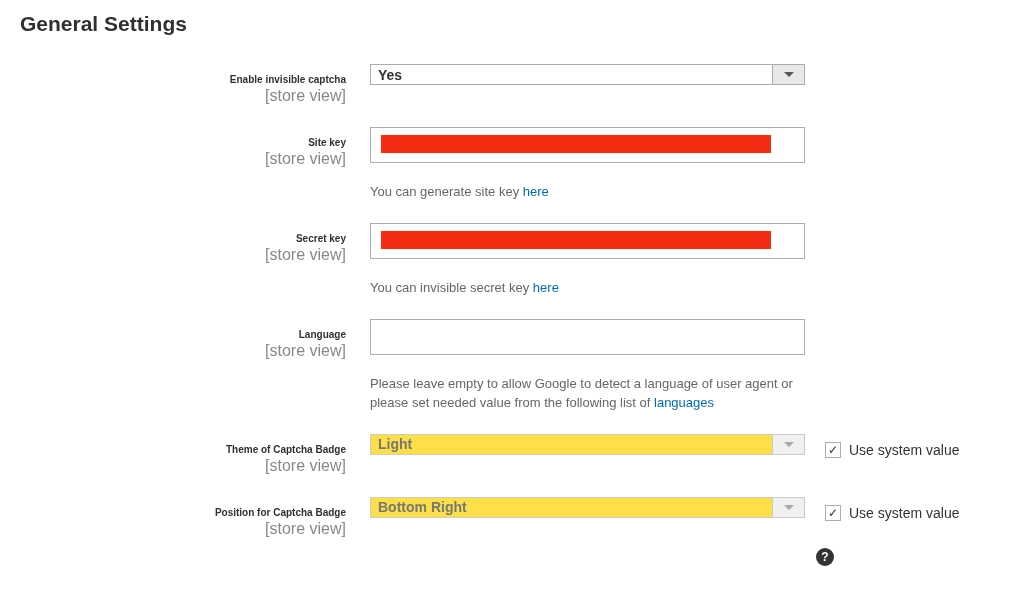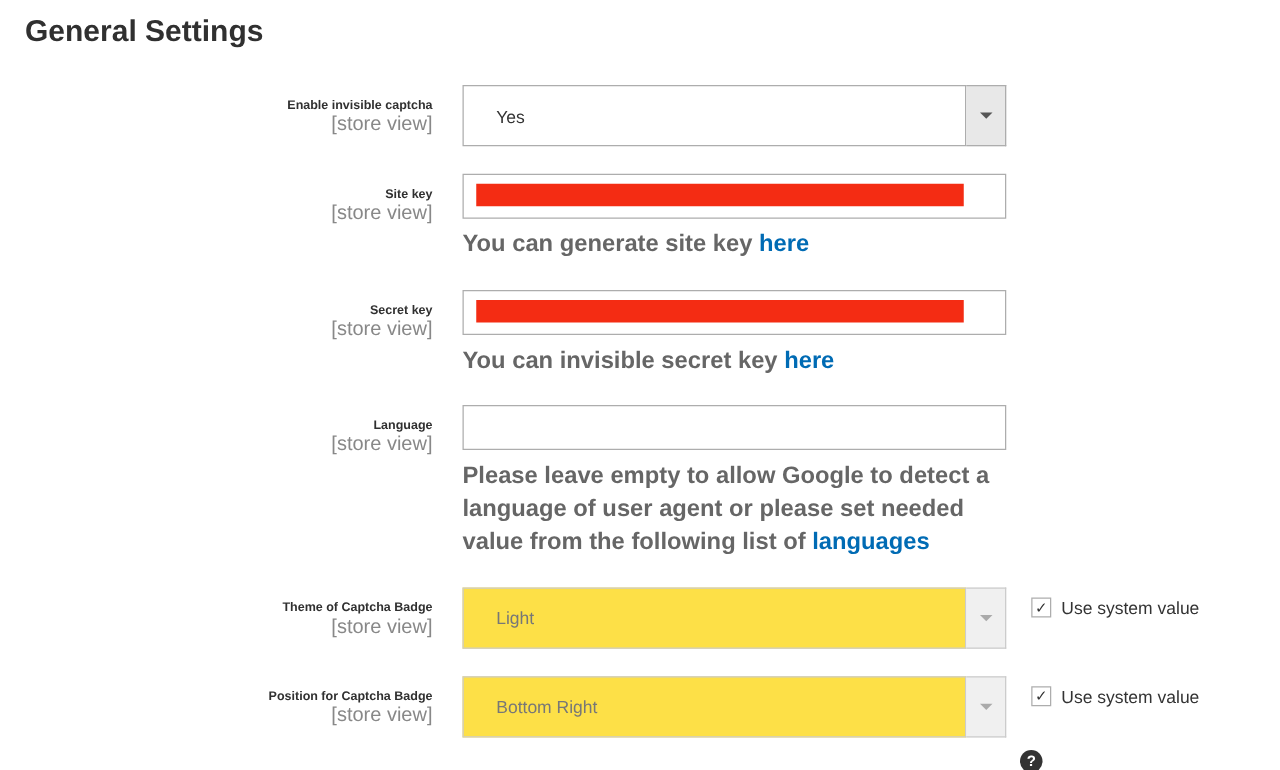--- a/index.html
+++ b/index.html
@@ -6,21 +6,21 @@
     body {
       font-family: 'Helvetica Neue', Helvetica, Arial, sans-serif;
       background: #fff;
       color: #333;
       font-size: 14px;
       padding: 12px 20px 40px 20px;
       width: 1024px;
       position: relative;
     }
     .section-title {
-      font-size: 24px;
+      font-size: 21px;
       color: #303030;
       font-weight: 600;
       margin-bottom: 28px;
     }
     .form-row {
       display: flex;
       align-items: flex-start;
       margin-bottom: 22px;
     }
     .label-col {
@@ -49,28 +49,29 @@
       display: flex;
       align-items: center;
     }
     .select-wrap {
       position: relative;
       display: flex;
       align-items: stretch;
     }
     .select {
       flex: 1;
-      height: 49px;
-      border: 1px solid #adadad;
-      padding: 0 26px;
+      height: 21px;
+      border: 1px solid #adadad;
+      padding: 0 7px;
       font-size: 14px;
       background: #fff;
       display: flex;
       align-items: center;
       color: #333;
+      font-weight: bold;
     }
     .select.disabled {
       background: #fde047;
       color: #777;
       border-color: #ccc;
     }
     .select-arrow-btn {
       width: 32px;
       border: 1px solid #adadad;
       border-left: none;
@@ -103,25 +104,24 @@
     }
     .redacted-bar {
       position: absolute;
       top: 7px;
       left: 10px;
       width: 390px;
       height: 18px;
       background: #f42c13;
     }
     .helper-text {
-      font-size: 19px;
+      font-size: 13px;
       color: #666;
-      margin-top: 8px;
+      margin-top: 20px;
       line-height: 1.4;
-      font-weight: bold;
     }
     .helper-text a, .link {
       color: #006bb4;
       text-decoration: none;
     }
     .checkbox-wrap {
       display: flex;
       align-items: center;
       gap: 8px;
     }

